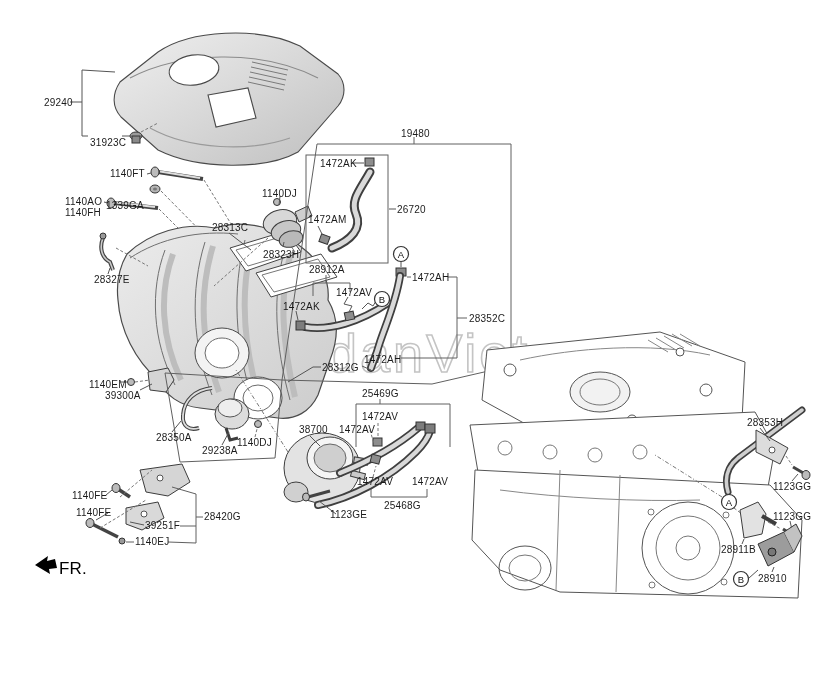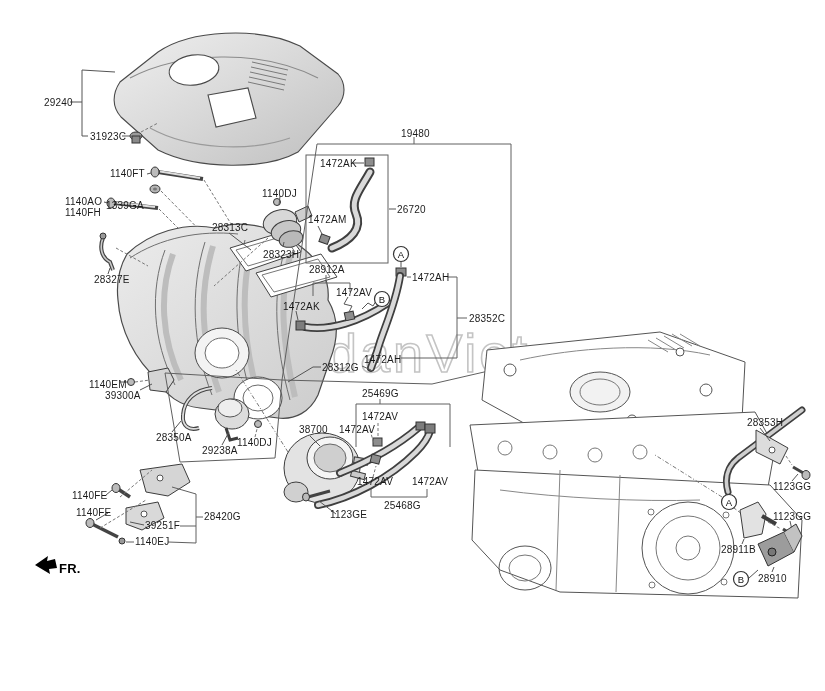--- a/index.html
+++ b/index.html
@@ -1,21 +1,21 @@
 <!DOCTYPE html>
 <html><head>
 <meta charset="utf-8">
 <style>
   html,body{margin:0;padding:0;background:#fff;}
   .stage{position:relative;width:825px;height:691px;background:#ffffff;overflow:hidden;
          font-family:"Liberation Sans",sans-serif;}
   .art{position:absolute;left:0;top:0;}
   .lbl{position:absolute;font-size:10px;line-height:11px;color:#1b1b1b;white-space:nowrap;
        letter-spacing:.2px;}
-  .fr{font-weight:bold;font-size:13px;color:#000;padding-left:46px;}
+  .fr{font-weight:normal;font-size:17px;color:#000;padding-left:46px;}
 </style>
 </head>
 <body>
 
 <div class="stage">
 
 <svg class="art" width="825" height="691" viewBox="0 0 825 691">
   <defs>
     <linearGradient id="covg" x1="0" y1="0" x2="1" y2="1">
       <stop offset="0" stop-color="#efefef"></stop>
@@ -321,21 +321,21 @@
     <path d="M749,578 L758,570" stroke="#555" fill="none"></path>
     <path d="M772,572 L774,567" stroke="#555" fill="none"></path>
   </g>
   <g>
     <circle cx="741" cy="579" r="7.5" fill="#fff" stroke="#333" stroke-width="1.2"></circle>
     <text x="741" y="583" font-size="9.5" text-anchor="middle" fill="#111" font-family="Liberation Sans, sans-serif">B</text>
   </g>
 </svg>
 
   <div class="lbl" style="left:44px;top:97px">29240</div>
-  <div class="lbl" style="left:90px;top:131px">31923C</div>
+  <div class="lbl" style="left:90px;top:137px">31923C</div>
   <div class="lbl" style="left:110px;top:168px">1140FT</div>
   <div class="lbl" style="left:106px;top:200px">1339GA</div>
   <div class="lbl" style="left:65px;top:196px">1140AO</div>
   <div class="lbl" style="left:65px;top:207px">1140FH</div>
   <div class="lbl" style="left:212px;top:222px">28313C</div>
   <div class="lbl" style="left:262px;top:188px">1140DJ</div>
   <div class="lbl" style="left:263px;top:249px">28323H</div>
   <div class="lbl" style="left:320px;top:158px">1472AK</div>
   <div class="lbl" style="left:397px;top:204px">26720</div>
   <div class="lbl" style="left:308px;top:214px">1472AM</div>

